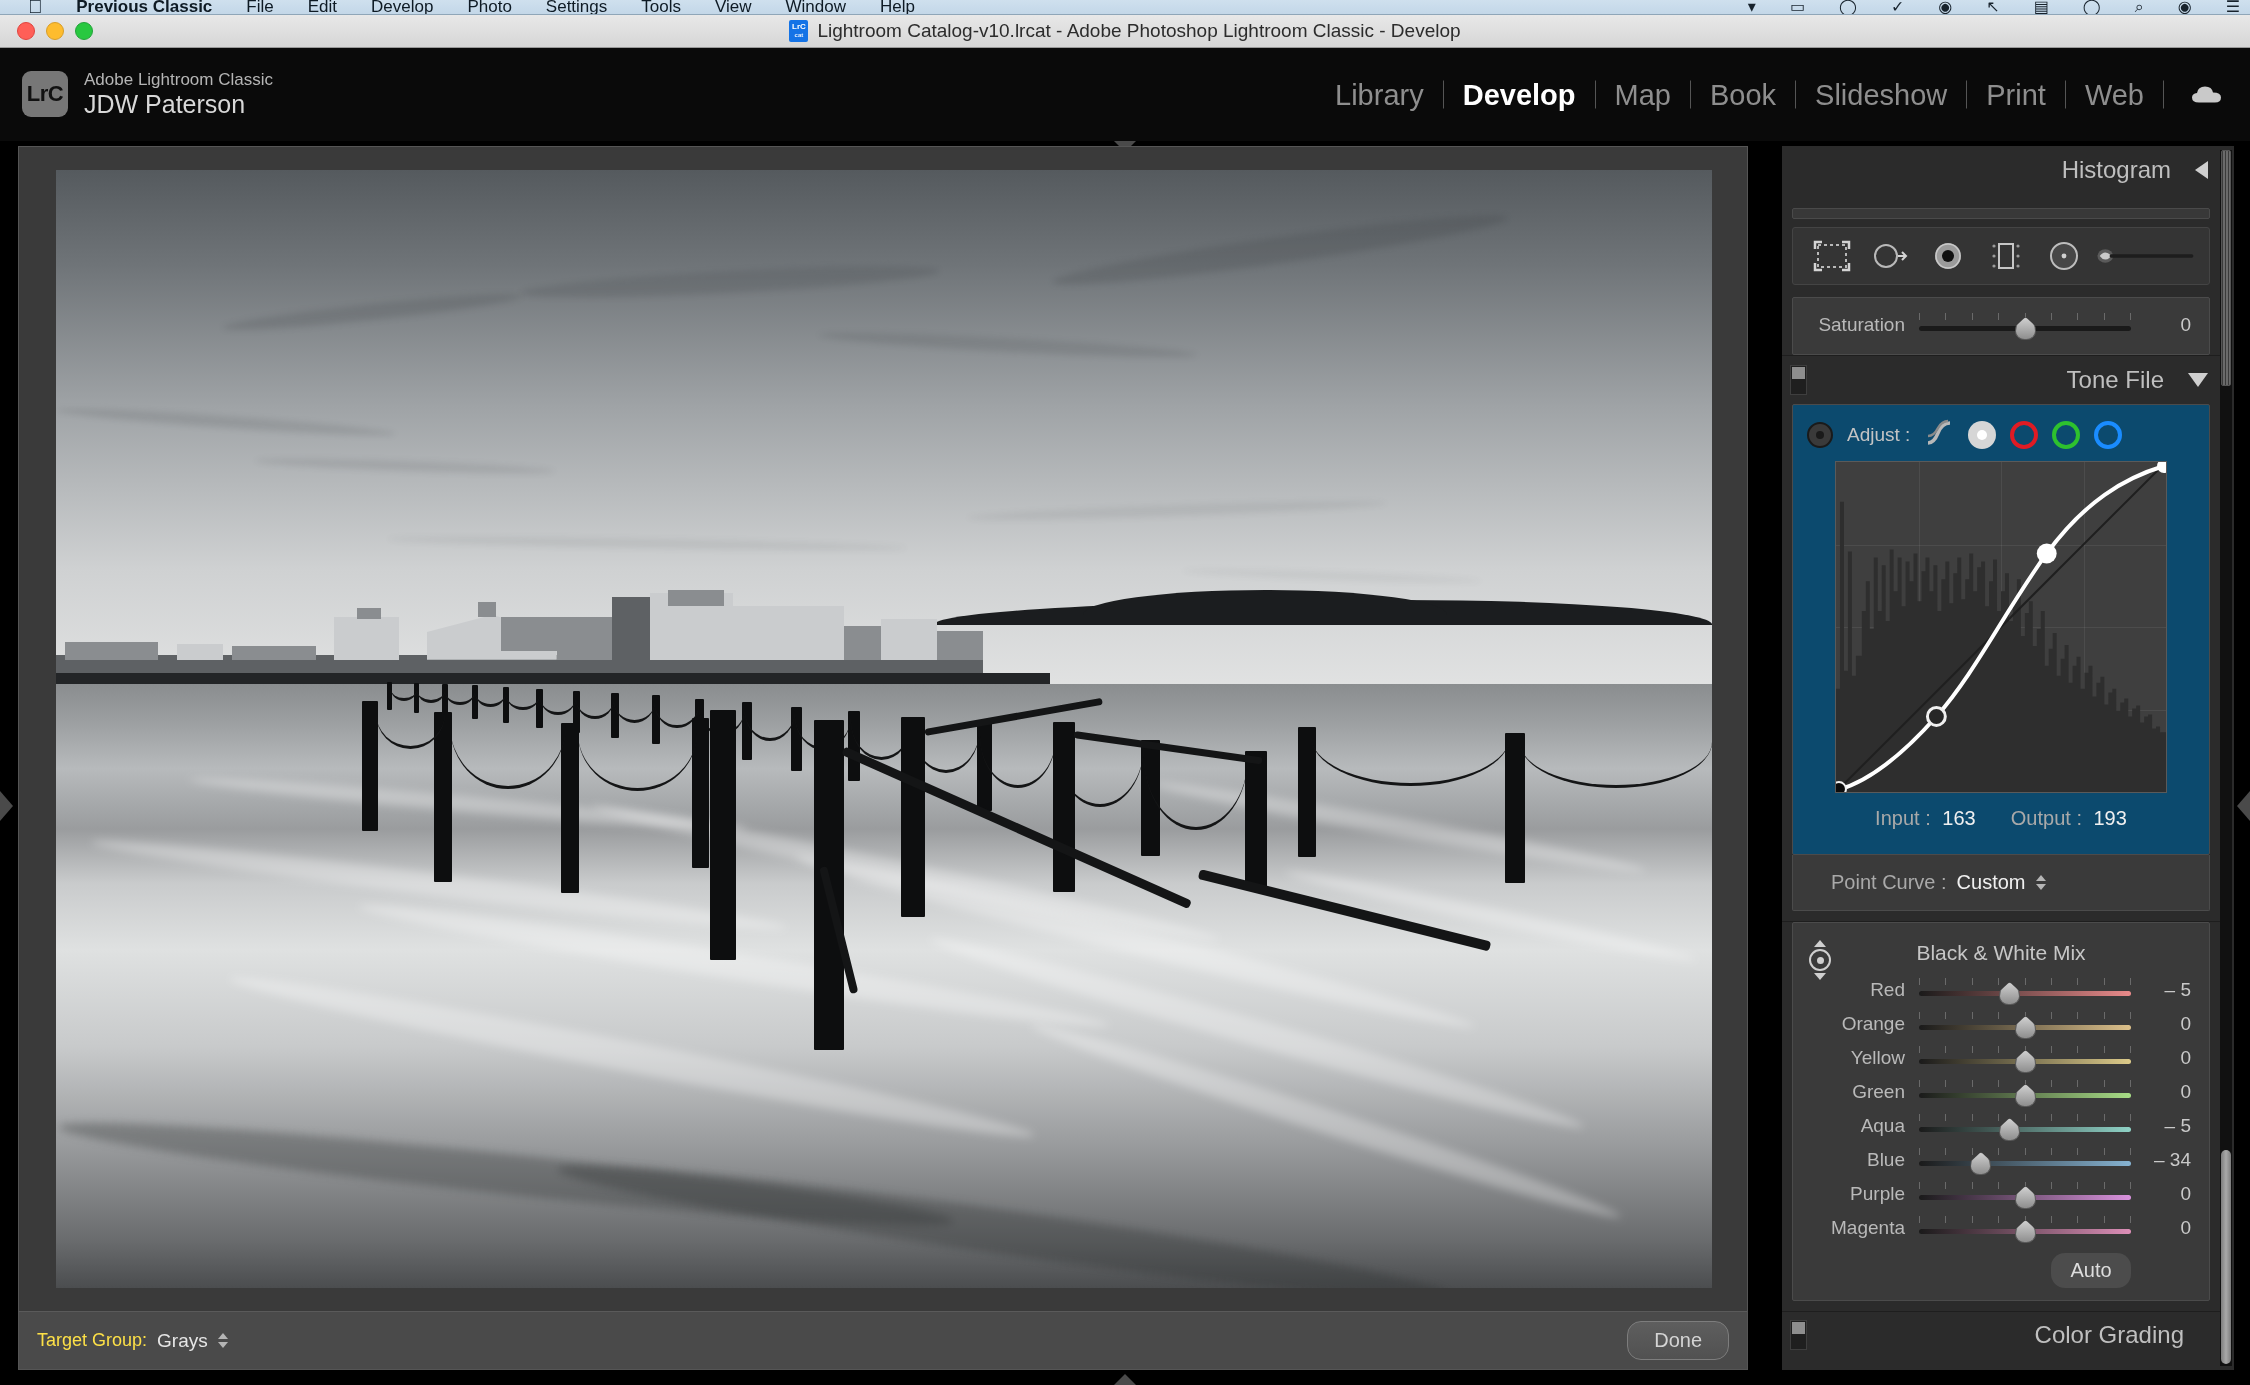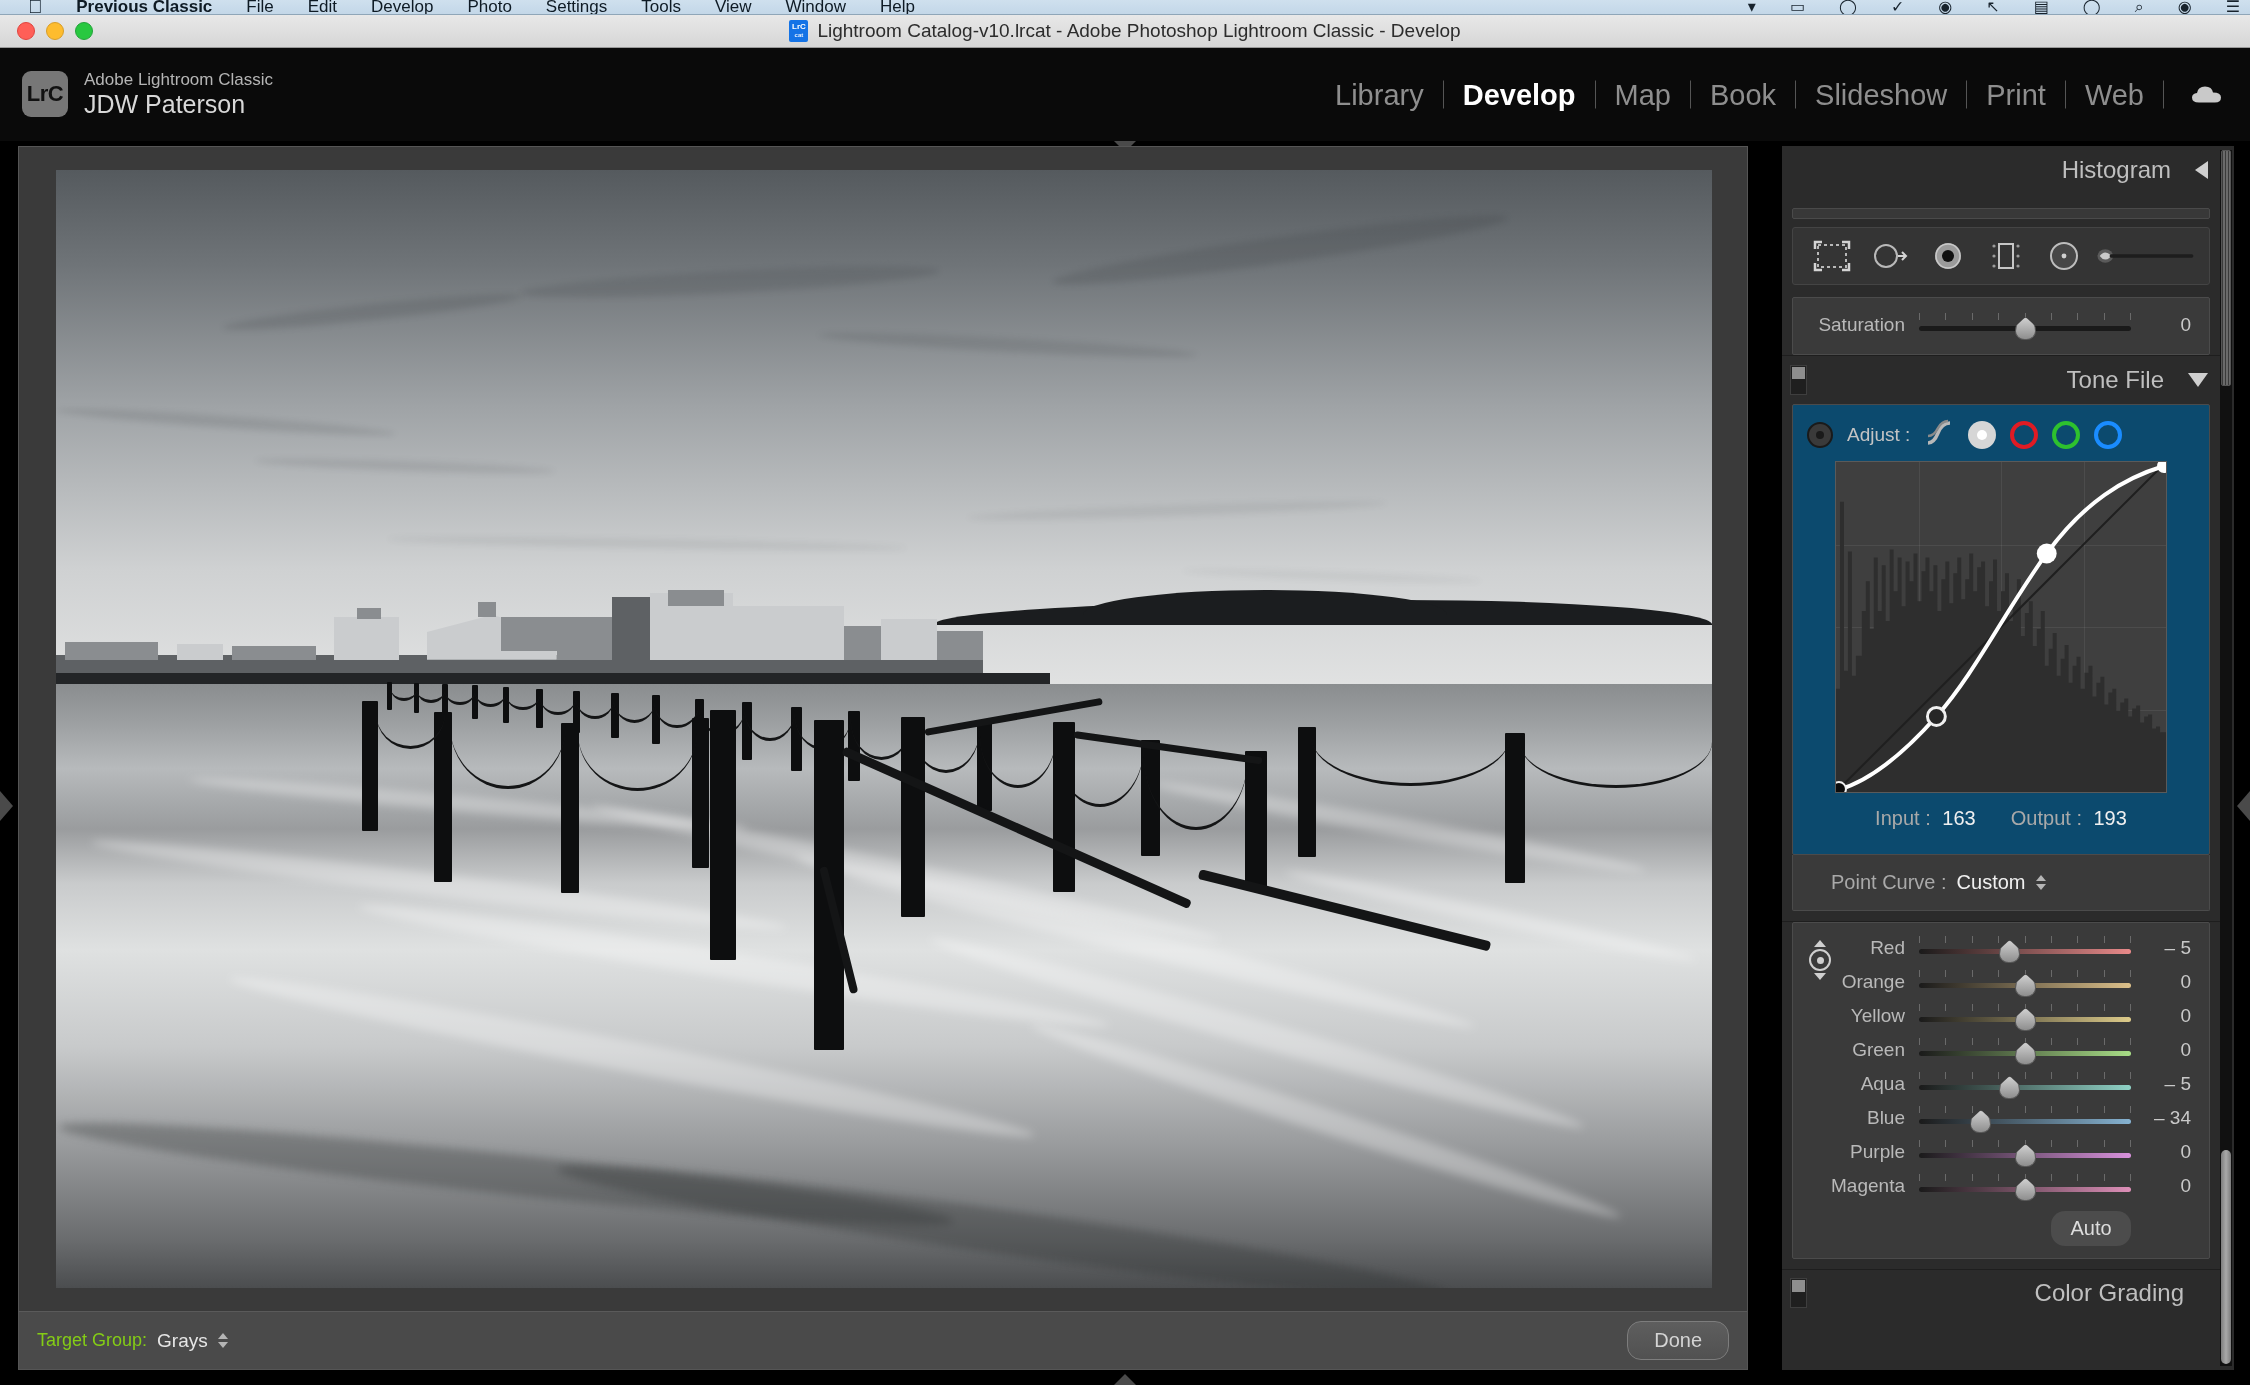--- a/index.html
+++ b/index.html
@@ -162,21 +162,21 @@
   }
 
   
   .viewtool {
     position: absolute; left: 0; bottom: 0; width: 100%; height: 58px;
     background: #4a4a4a; border-top: 1px solid #5a5a5a;
     display: flex; align-items: center; justify-content: space-between;
     padding: 0 18px;
   }
   .tgroup { display: flex; align-items: center; gap: 10px; }
-  .tgroup .lbl { font-size: 18px; color: #84cc16; }
+  .tgroup .lbl { font-size: 18px; color: #fde047; }
   .tgroup .val { font-size: 19px; color: #e6e6e6; }
   .updown { display: flex; flex-direction: column; gap: 3px; }
   .updown i {
     display: block; width: 0; height: 0; border-left: 5px solid transparent;
     border-right: 5px solid transparent;
   }
   .updown i.u { border-bottom: 6px solid #b5b5b5; }
   .updown i.d { border-top: 6px solid #b5b5b5; }
   .donebtn {
     font-size: 20px; color: #d4d4d4; padding: 7px 26px;
@@ -723,20 +723,21 @@
 
 
           <div class="bwbody">
             <span class="tat">
               <i class="au"></i>
                 <span class="cir">
                   <i></i>
                 </span>
                 <i class="ad"></i>
             </span>
+            <div class="bwtitle">Black &amp; White Mix</div>
 
             <div class="sliderrow">
               <span class="nm">Red</span>
               <span class="trackwrap">
                   <span class="tickrow">
                     <i></i>
                     <i></i>
                     <i></i>
                     <i></i>
                     <i></i>

